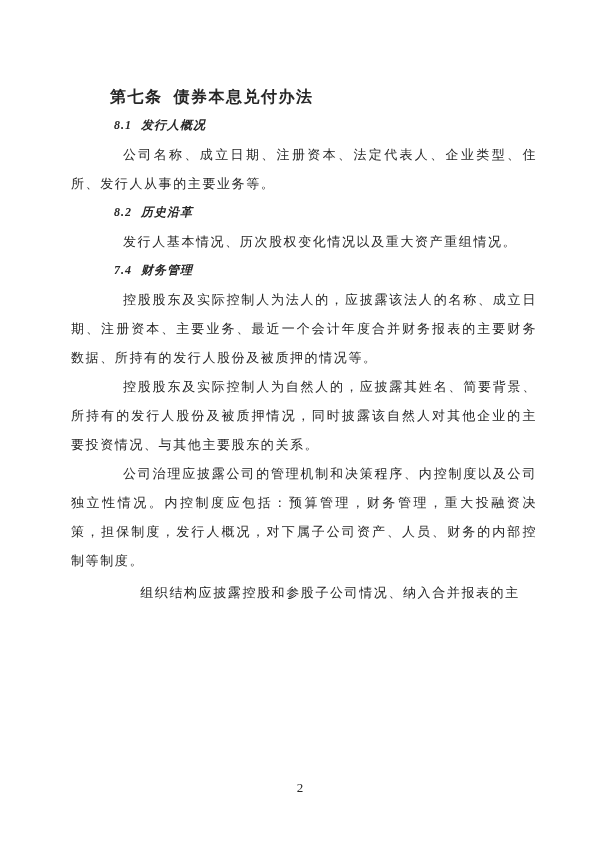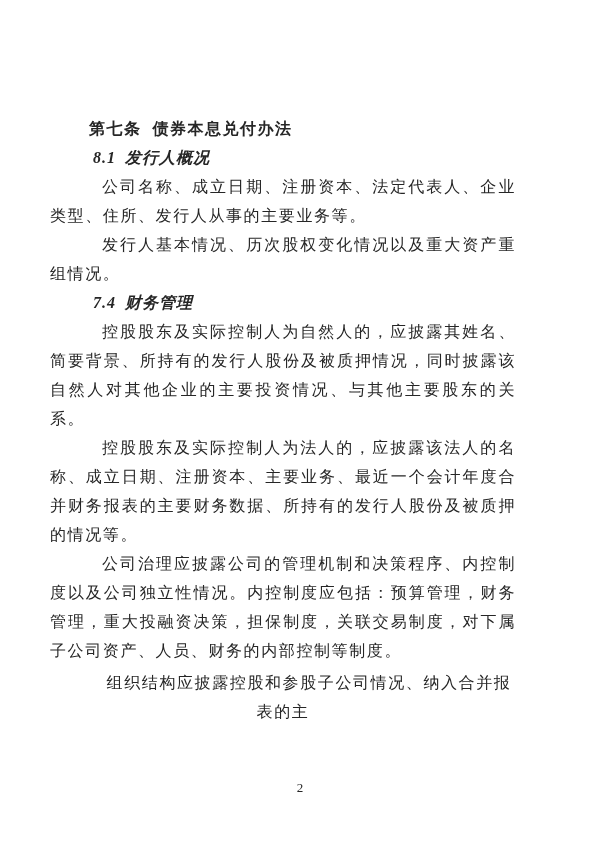--- a/index.html
+++ b/index.html
@@ -11,55 +11,54 @@
     position: relative;
     width: 600px;
     height: 848px;
     background: #ffffff;
     overflow: hidden;
     color: #262626;
     font-family: "Liberation Serif", "DejaVu Serif", serif;
   }
   .content {
     position: absolute;
-    left: 50px;
+    left: 71px;
     top: 82px;
     width: 466px;
-    margin-top: 32px;
   }
   .chapter {
     margin: 0;
     padding-left: 39px;
     font-family: "Liberation Sans", "DejaVu Sans", sans-serif;
     font-weight: 700;
     font-size: 16px;
     line-height: 29px;
     letter-spacing: 1.5px;
     white-space: nowrap;
   }
   .chapter .ch-title {
     margin-left: 11px;
   }
   .sec-head {
     margin: 0;
     padding-left: 43px;
     font-family: "Liberation Serif", "DejaVu Serif", serif;
     font-weight: 700;
     font-style: italic;
-    font-size: 16px;
+    font-size: 12px;
     line-height: 29px;
     letter-spacing: 1px;
     white-space: nowrap;
   }
   .sec-head .sec-title {
     margin-left: 9px;
   }
   .body-para {
     margin: 0;
-    font-size: 16px;
+    font-size: 13px;
     line-height: 29px;
     letter-spacing: 1.6px;
     text-align: justify;
     text-justify: inter-character;
     text-indent: 52px;
   }
   .body-para.truncated {
     margin-top: 3px;
     text-align: center;
   }
@@ -83,30 +82,31 @@
 
     <h2 class="chapter"><span class="ch-label">第七条</span><span class="ch-title">债券本息兑付办法</span></h2>
 
 
     <section>
       <h3 class="sec-head"><span class="sec-num">8.1</span><span class="sec-title">发行人概况</span></h3>
       <p class="body-para">公司名称、成立日期、注册资本、法定代表人、企业类型、住所、发行人从事的主要业务等。</p>
     </section>
 
     <section>
+      <h3 class="sec-head"><span class="sec-num">8.2</span><span class="sec-title">历史沿革</span></h3>
       <p class="body-para">发行人基本情况、历次股权变化情况以及重大资产重组情况。</p>
     </section>
 
     <section>
       <h3 class="sec-head"><span class="sec-num">7.4</span><span class="sec-title">财务管理</span></h3>
+      <p class="body-para">控股股东及实际控制人为法人的，应披露该法人的名称、成立日期、注册资本、主要业务、最近一个会计年度合并财务报表的主要财务数据、所持有的发行人股份及被质押的情况等。</p>
       <p class="body-para">控股股东及实际控制人为自然人的，应披露其姓名、简要背景、所持有的发行人股份及被质押情况，同时披露该自然人对其他企业的主要投资情况、与其他主要股东的关系。</p>
-      <p class="body-para">控股股东及实际控制人为法人的，应披露该法人的名称、成立日期、注册资本、主要业务、最近一个会计年度合并财务报表的主要财务数据、所持有的发行人股份及被质押的情况等。</p>
     </section>
 
     <section>
-      <p class="body-para">公司治理应披露公司的管理机制和决策程序、内控制度以及公司独立性情况。内控制度应包括：预算管理，财务管理，重大投融资决策，担保制度，关联交易制度，对下属子公司资产、人员、财务的内部控制等制度。</p>
+      <p class="body-para">公司治理应披露公司的管理机制和决策程序、内控制度以及公司独立性情况。内控制度应包括：预算管理，财务管理，重大投融资决策，担保制度，发行人概况，对下属子公司资产、人员、财务的内部控制等制度。</p>
       <p class="body-para truncated">组织结构应披露控股和参股子公司情况、纳入合并报表的主</p>
     </section>
 
   </div>
 
   <div class="page-number">2</div>
 </div>
 
 </body></html>

